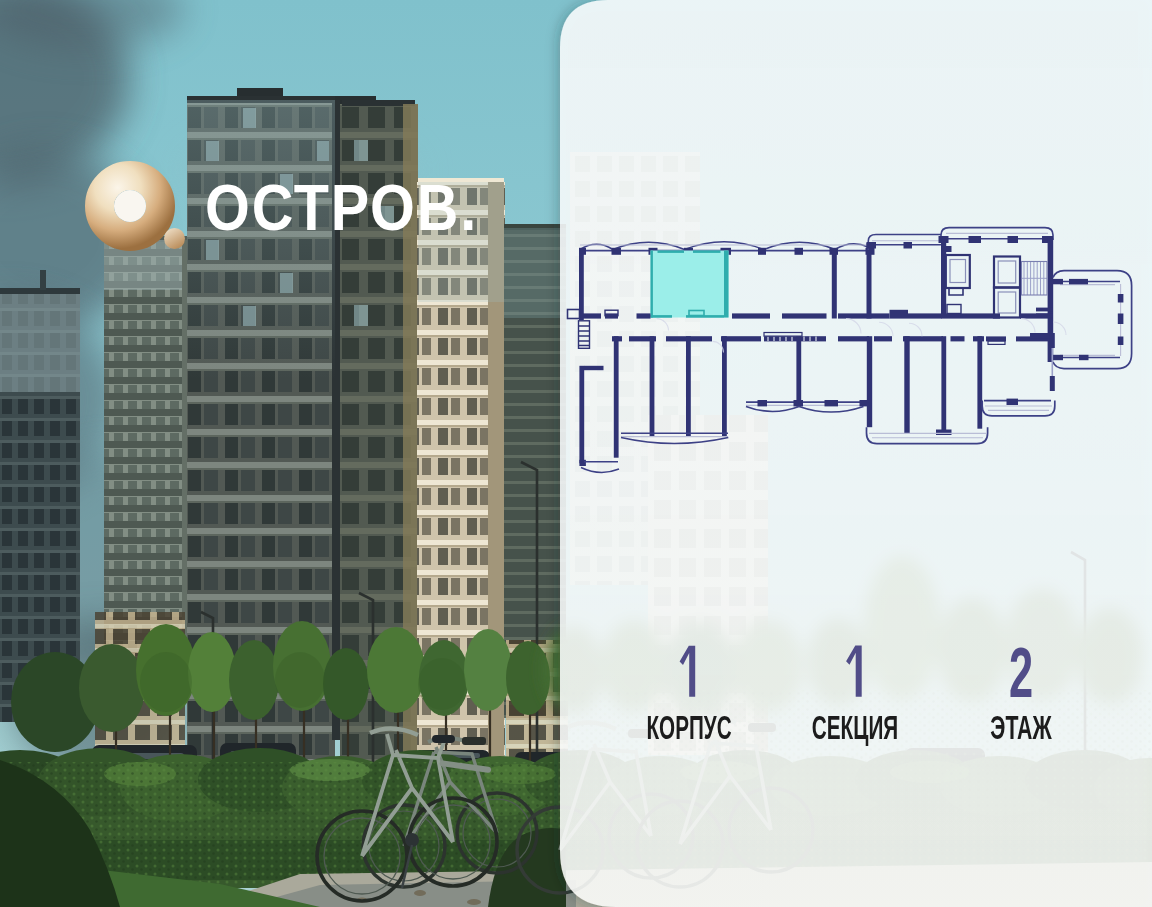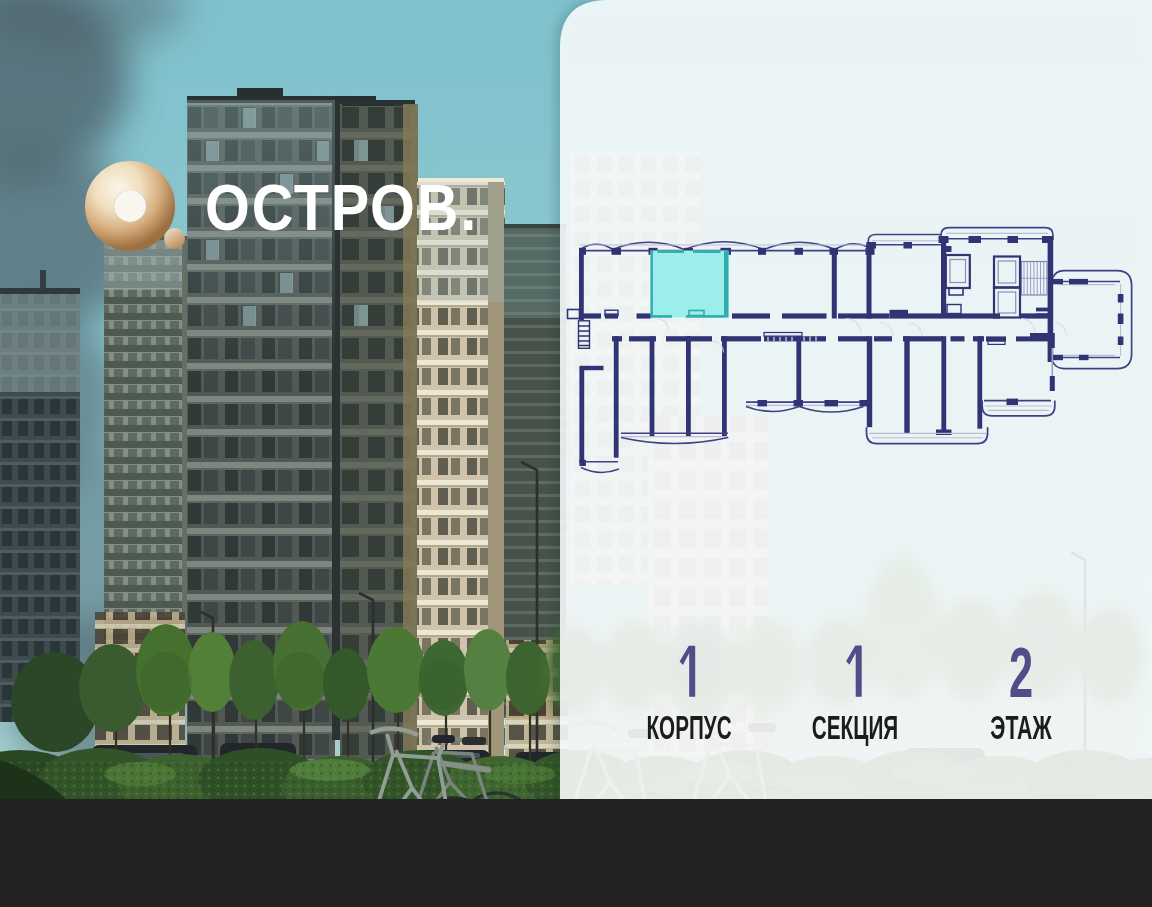--- a/index.html
+++ b/index.html
@@ -1,17 +1,17 @@
 <!DOCTYPE html>
 <html lang="ru"><head>
 <meta charset="utf-8">
 <title>Остров</title>
 <style>
   html,body{margin:0;padding:0;background:#222;}
-  #page{position:relative;width:1152px;height:799px;overflow:hidden;font-family:"Liberation Sans",sans-serif;background:#7db7c0;}
+  #page{position:relative;width:1152px;height:907px;overflow:hidden;font-family:"Liberation Sans",sans-serif;background:#7db7c0;}
   svg{display:block;}
   .abs{position:absolute;left:0;top:0;}
 </style>
 </head>
 <body>
 <div id="page">
 
 <svg class="abs" width="1152" height="907" viewBox="0 0 1152 907">
   <defs>
     <linearGradient id="sky" x1="0" y1="0" x2="0" y2="1">

